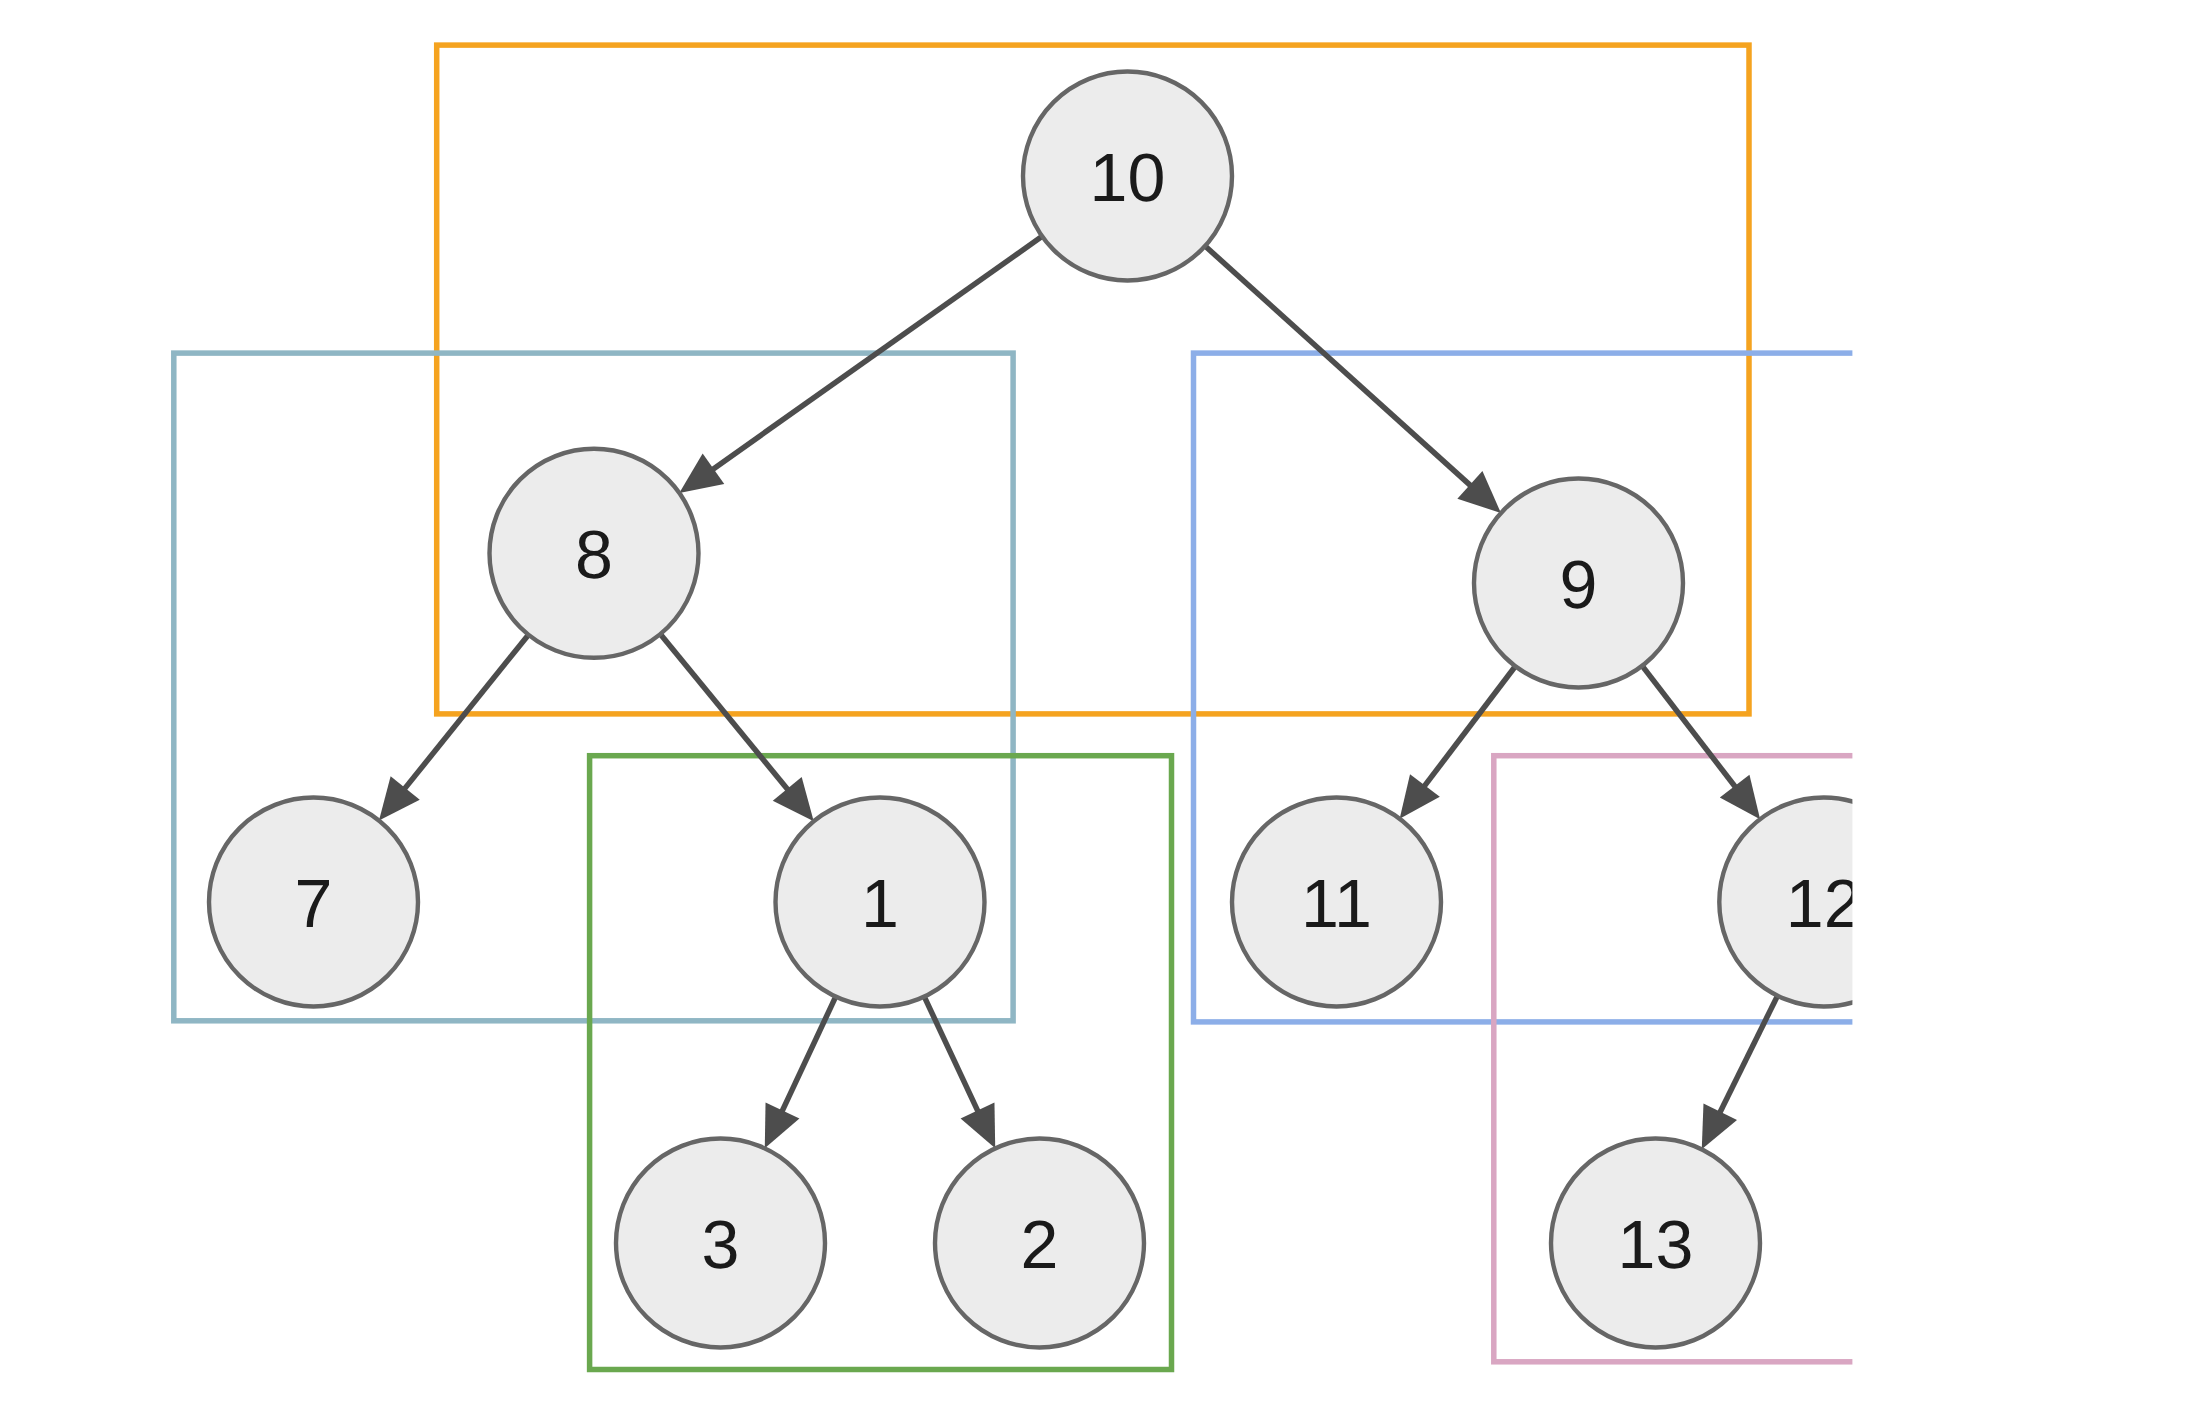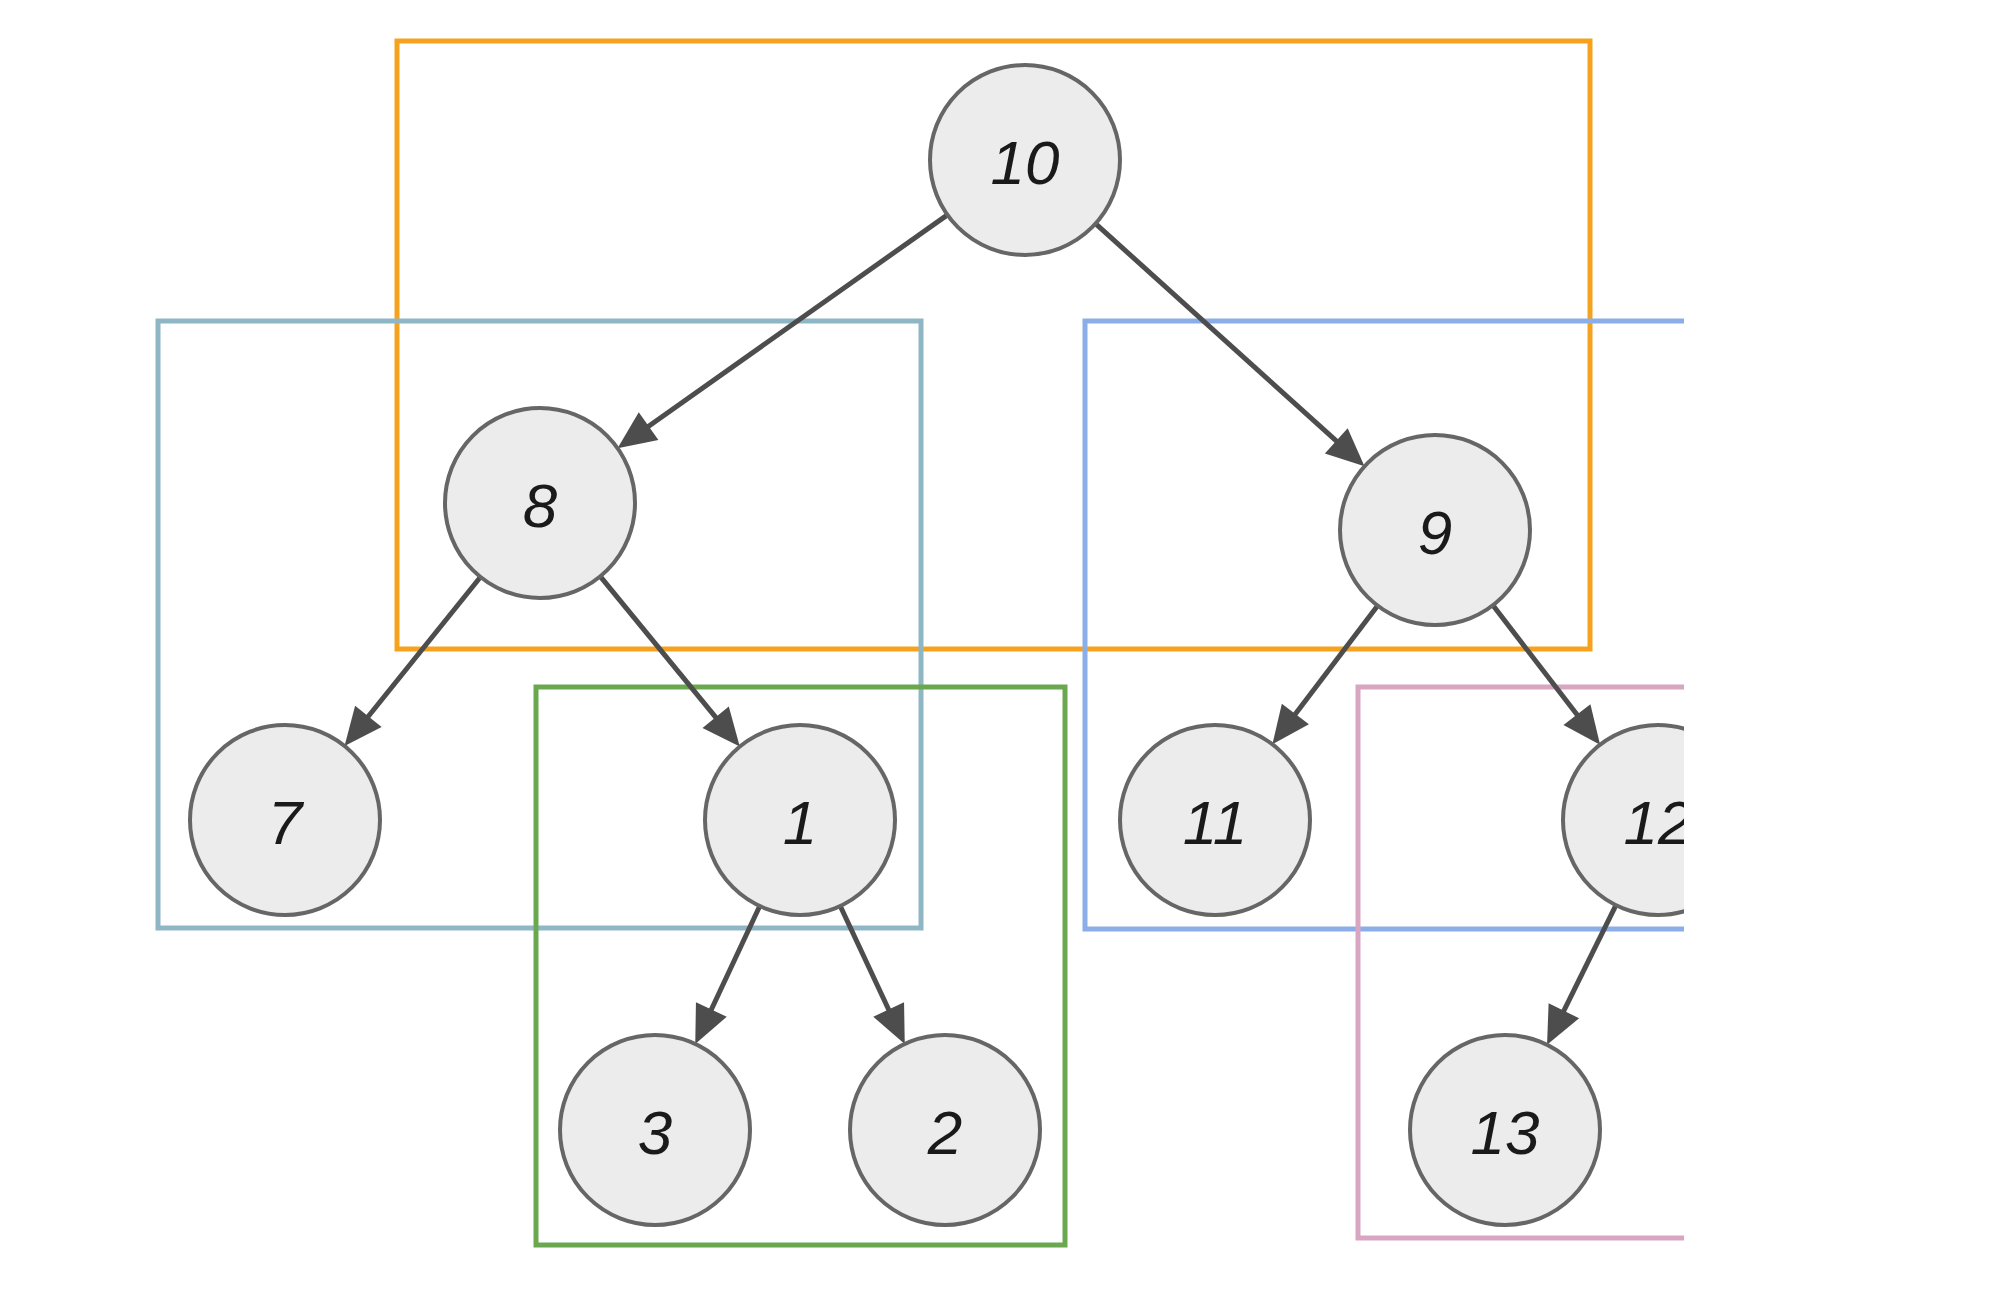--- a/index.html
+++ b/index.html
@@ -10,21 +10,20 @@
   }
   body {
     font-family: "Liberation Sans", sans-serif;
   }
   #canvas-wrap {
     position: relative;
     width: 1684px;
     height: 1296px;
     background: #ffffff;
     overflow: hidden;
-    font-style: italic;
   }
   svg#diagram {
     display: block;
     width: 2000px;
     height: 1296px;
   }
   .group-rect {
     fill: none;
     stroke-width: 5;
   }

